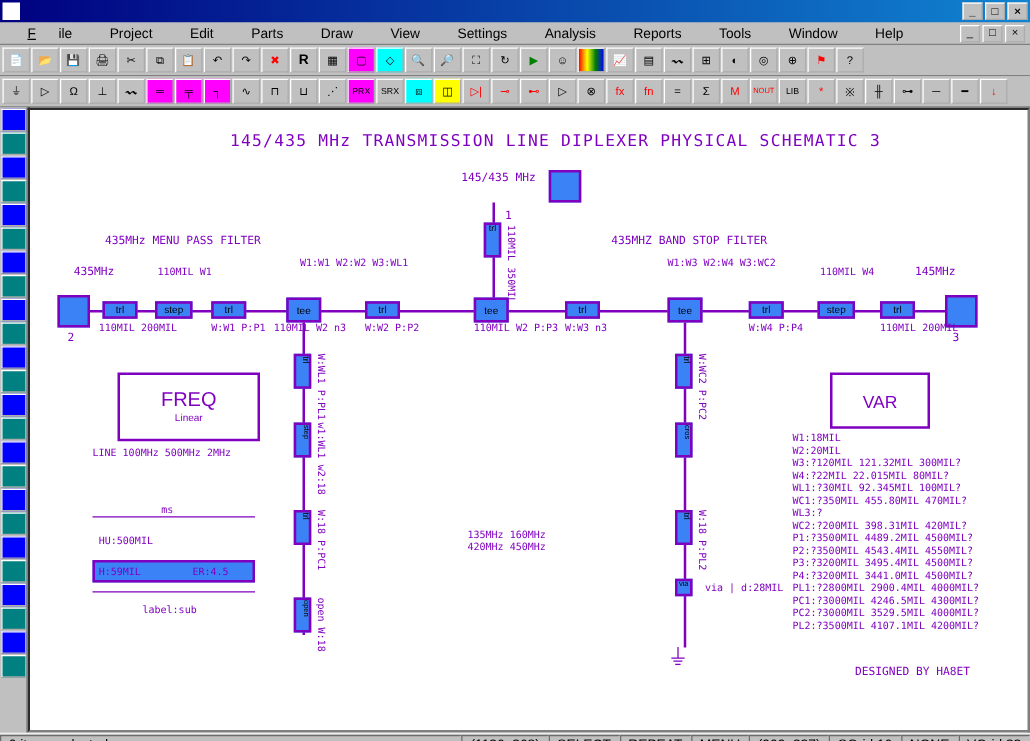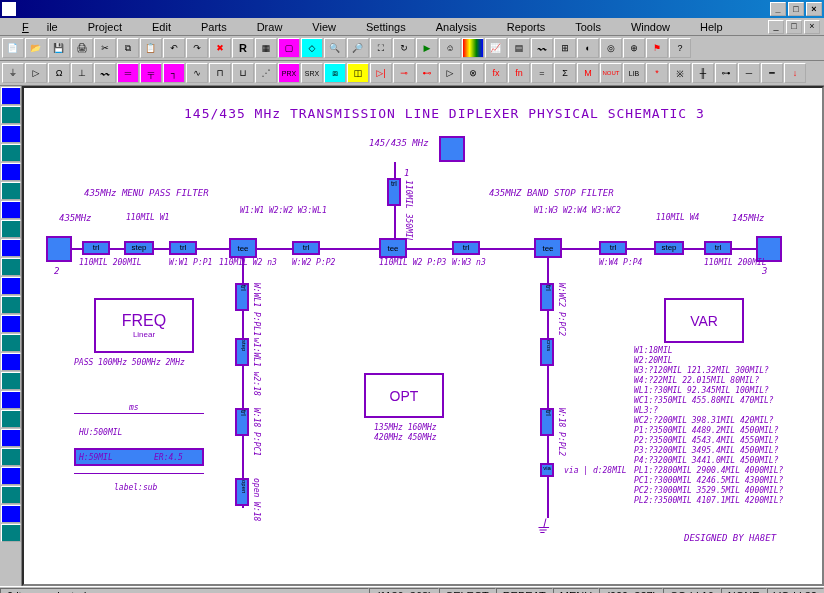--- a/index.html
+++ b/index.html
@@ -23,21 +23,21 @@
 .statusbar { background: #c0c0c0; height: 18px; display: flex; align-items: center; border-top: 1px solid #fff; font-size: 11px; }
 .statusbar .cell { border: 1px inset #c0c0c0; padding: 0 6px; height: 16px; line-height: 14px; }
 .statusbar .flex { flex: 1; }
 
 
 .sch { position: absolute; font-family: monospace; color: #8000c0; font-size: 10px; }
 .title { top: 18px; left: 160px; font-size: 13px; font-weight: normal; letter-spacing: 1px; }
 .box { border: 2px solid #8000c0; background: #3b82f6; position: absolute; }
 .hline { position: absolute; height: 2px; background: #8000c0; }
 .vline { position: absolute; width: 2px; background: #8000c0; }
-.lbl { position: absolute; font-family: monospace; font-size: 9px; color: #8000c0; white-space: nowrap; font-style: italic; }
+.lbl { position: absolute; font-family: monospace; font-size: 9px; color: #8000c0; white-space: nowrap; }
 .block { border: 2px solid #8000c0; position: absolute; display: flex; flex-direction: column; align-items: center; justify-content: center; color: #8000c0; font-family: monospace; }
 .small { font-size: 8px; line-height: 9px; }
 </style>
 </head>
 <body>
 
 <div class="titlebar">
   <div class="icon"></div>
   <div class="btns">
     <div class="btn">_</div>
@@ -262,29 +262,26 @@
 P:PC2</div>
     <div class="box" style="top:250px;left:516px;width:14px;height:28px;font-size:6px;writing-mode:vertical-rl">cros</div>
     <div class="box" style="top:320px;left:516px;width:14px;height:28px;font-size:7px;writing-mode:vertical-rl">trl</div>
     <div class="lbl small" style="top:320px;left:533px;writing-mode:vertical-rl">W:18
 P:PL2</div>
     <div class="box" style="top:375px;left:516px;width:14px;height:14px;font-size:6px;text-align:center">via</div>
     <div class="lbl small" style="top:378px;left:540px">via | d:28MIL</div>
 
     <div class="lbl" style="top:428px;left:512px;font-size:18px">⏚</div>
 
-    <div class="block" style="top:210px;left:70px;width:100px;height:55px">
+    <div class="block" style="top:210px;left:70px;width:114px;height:55px">
       <div style="font-size:16px">FREQ</div>
       <div class="small">Linear</div>
     </div>
-    <div class="lbl small" style="top:270px;left:50px">PASS 100MHz 500MHz 2MHz</div>
-
-    <div class="block" style="top:285px;left:340px;width:80px;height:45px">
-      <div style="font-size:14px">OPT</div>
-    </div>
+    <div class="lbl small" style="top:270px;left:50px">LINE 100MHz 500MHz 2MHz</div>
+
     <div class="lbl small" style="top:335px;left:350px">135MHz 160MHz</div>
     <div class="lbl small" style="top:345px;left:350px">420MHz 450MHz</div>
 
     <div class="block" style="top:210px;left:640px;width:80px;height:45px">
       <div style="font-size:14px">VAR</div>
     </div>
     <div class="lbl small" style="top:258px;left:610px;line-height:10px" id="var-lines">W1:18MIL<br>W2:20MIL<br>W3:?120MIL 121.32MIL 300MIL?<br>W4:?22MIL 22.015MIL  80MIL?<br>WL1:?30MIL 92.345MIL 100MIL?<br>WC1:?350MIL 455.80MIL 470MIL?<br>WL3:?<br>WC2:?200MIL 398.31MIL 420MIL?<br>P1:?3500MIL 4489.2MIL 4500MIL?<br>P2:?3500MIL 4543.4MIL 4550MIL?<br>P3:?3200MIL 3495.4MIL 4500MIL?<br>P4:?3200MIL 3441.0MIL 4500MIL?<br>PL1:?2800MIL 2900.4MIL 4000MIL?<br>PC1:?3000MIL 4246.5MIL 4300MIL?<br>PC2:?3000MIL 3529.5MIL 4000MIL?<br>PL2:?3500MIL 4107.1MIL  4200MIL?</div>
 
     <div class="lbl small" style="top:315px;left:105px">ms</div>
     <div class="hline" style="top:325px;left:50px;width:130px;height:1px"></div>

